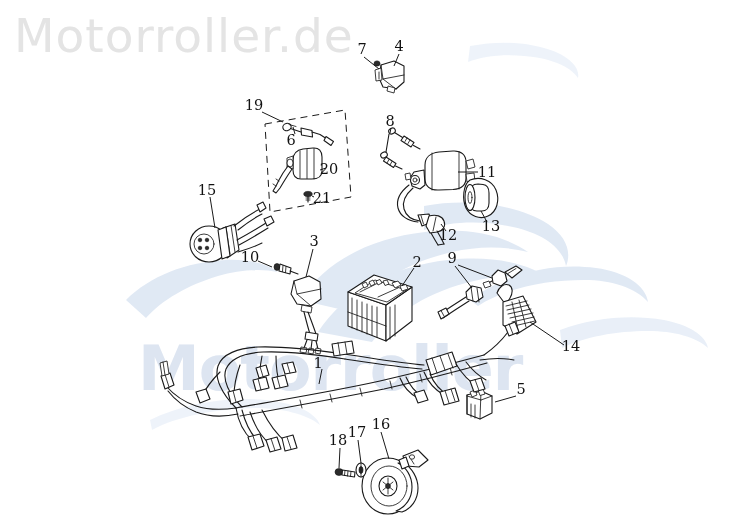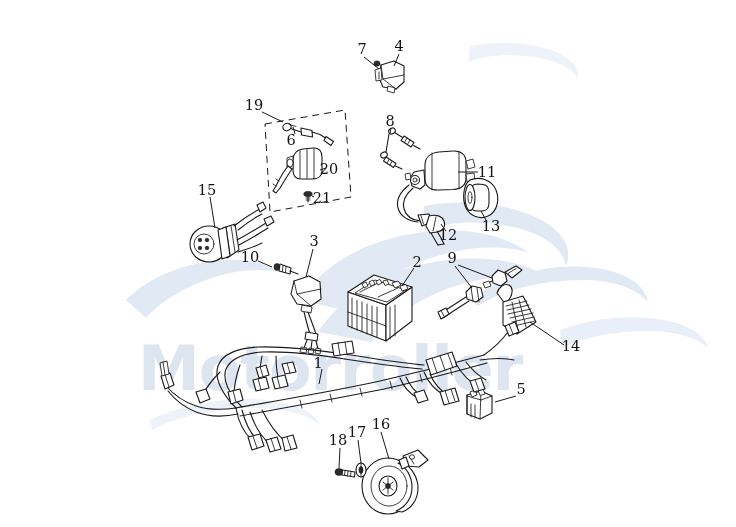--- a/index.html
+++ b/index.html
@@ -47,20 +47,21 @@
     color: #dde5f1;
     white-space: nowrap;
     user-select: none;
   }
 </style>
 </head>
 <body>
 
 <div id="page">
 
+  <div class="wm-top">Motorroller.de</div>
   <div class="wm-bottom">Motorroller</div>
 
   <svg id="diagram-svg" viewBox="0 0 736 527">
     <defs>
       <style>
         .ln   { fill:none; stroke:#1a1a1a; stroke-width:1.1; stroke-linecap:round; stroke-linejoin:round; }
         .lnt  { fill:none; stroke:#1a1a1a; stroke-width:0.85; stroke-linecap:round; stroke-linejoin:round; }
         .lnh  { fill:none; stroke:#1a1a1a; stroke-width:1.7; stroke-linecap:round; stroke-linejoin:round; }
         .fw   { fill:#ffffff; stroke:#1a1a1a; stroke-width:1.1; stroke-linejoin:round; }
         .fwt  { fill:#ffffff; stroke:#1a1a1a; stroke-width:0.85; stroke-linejoin:round; }

